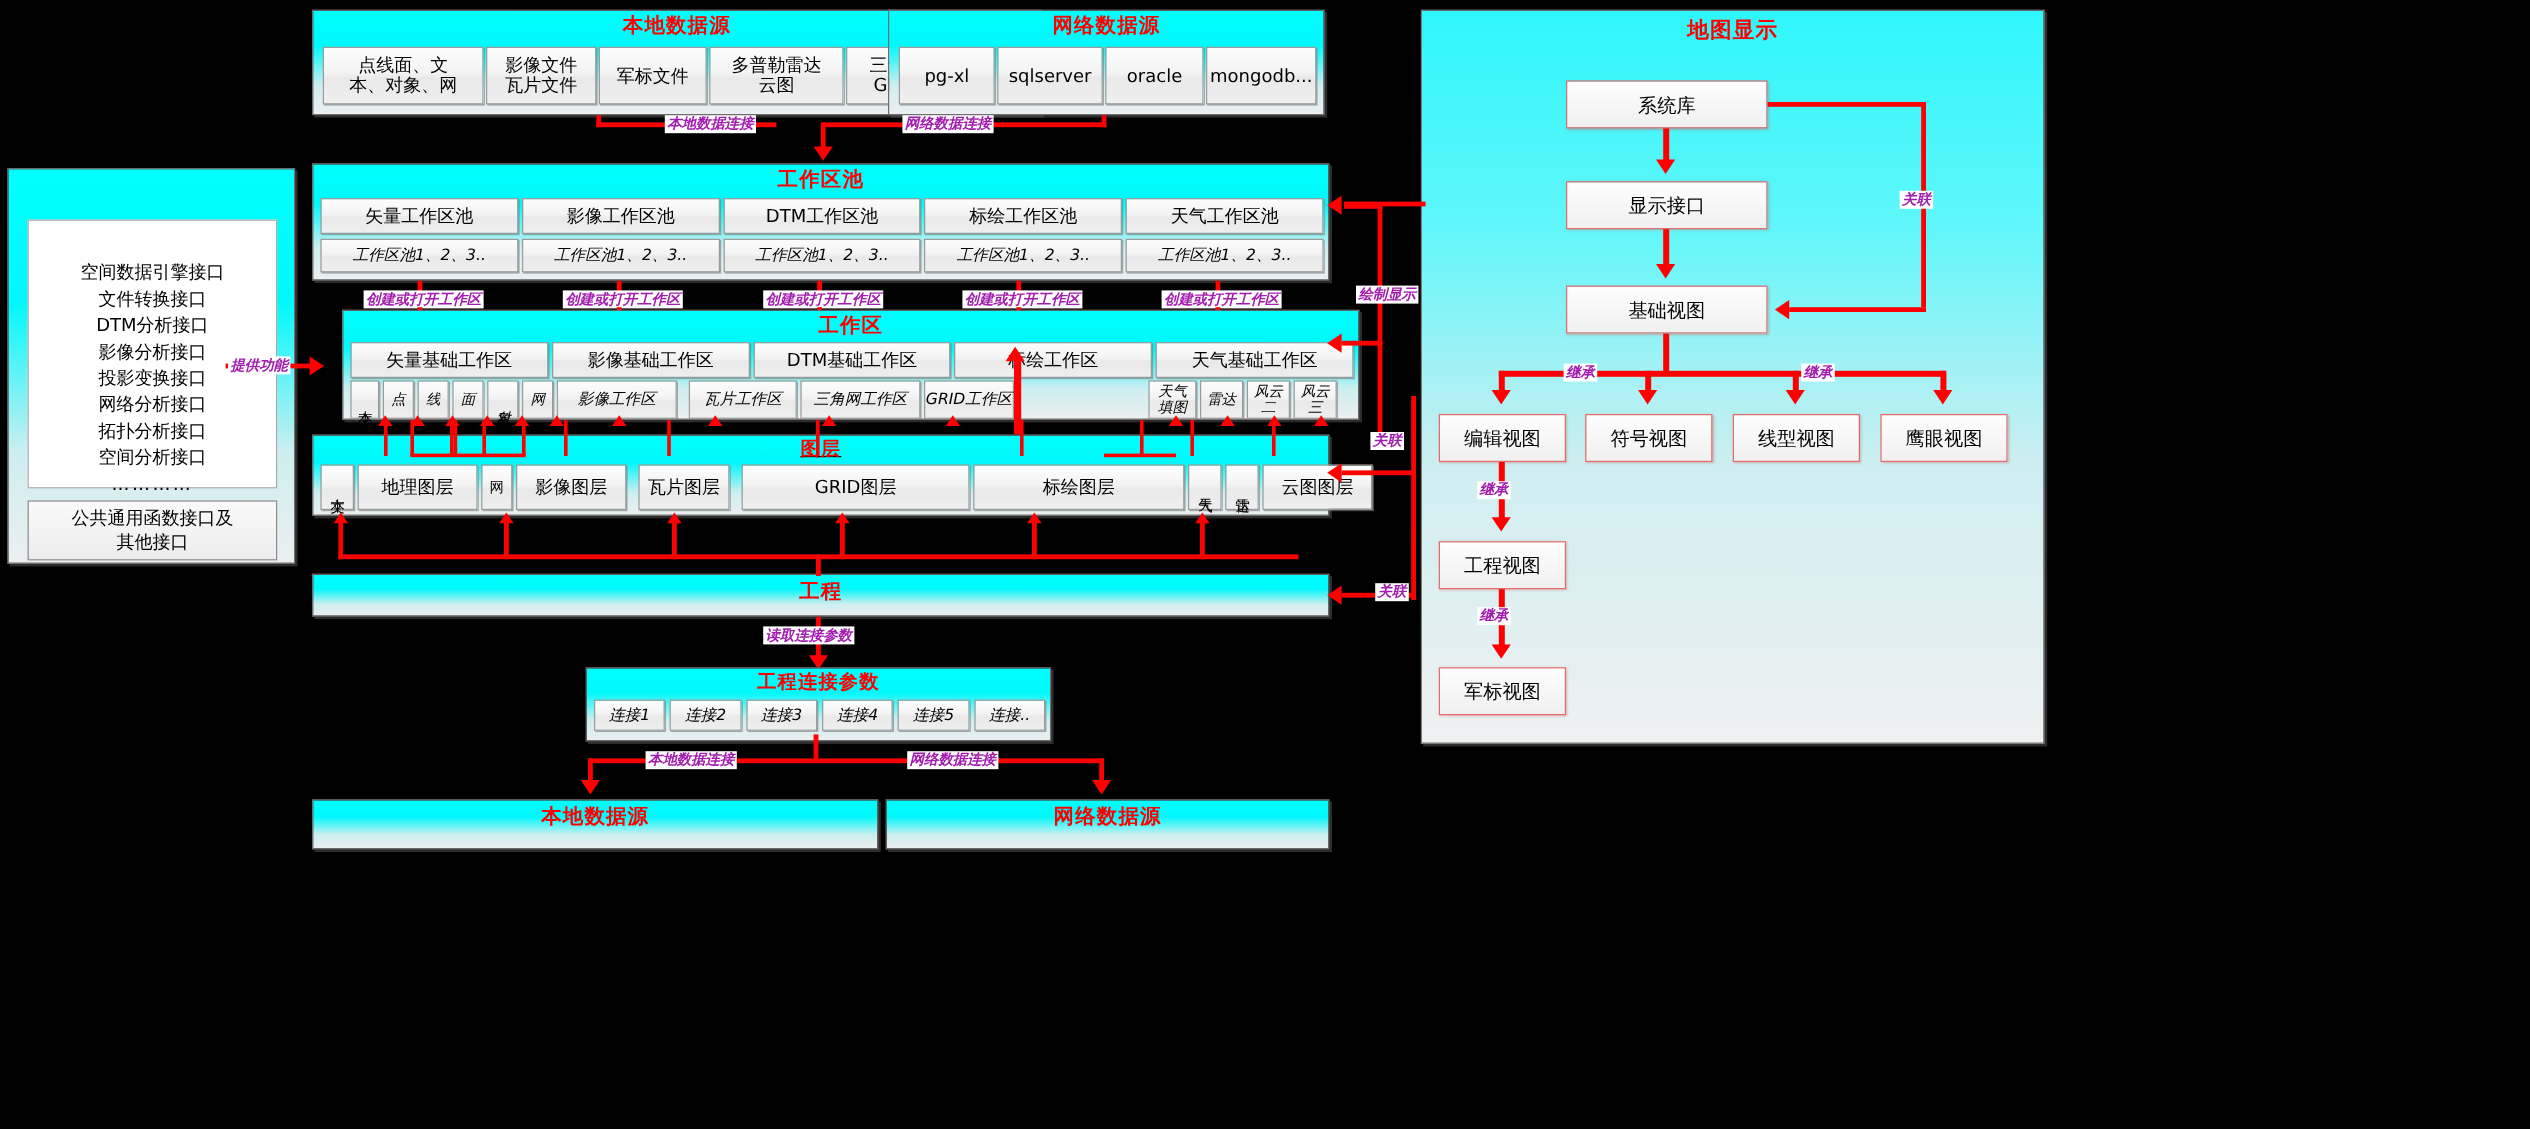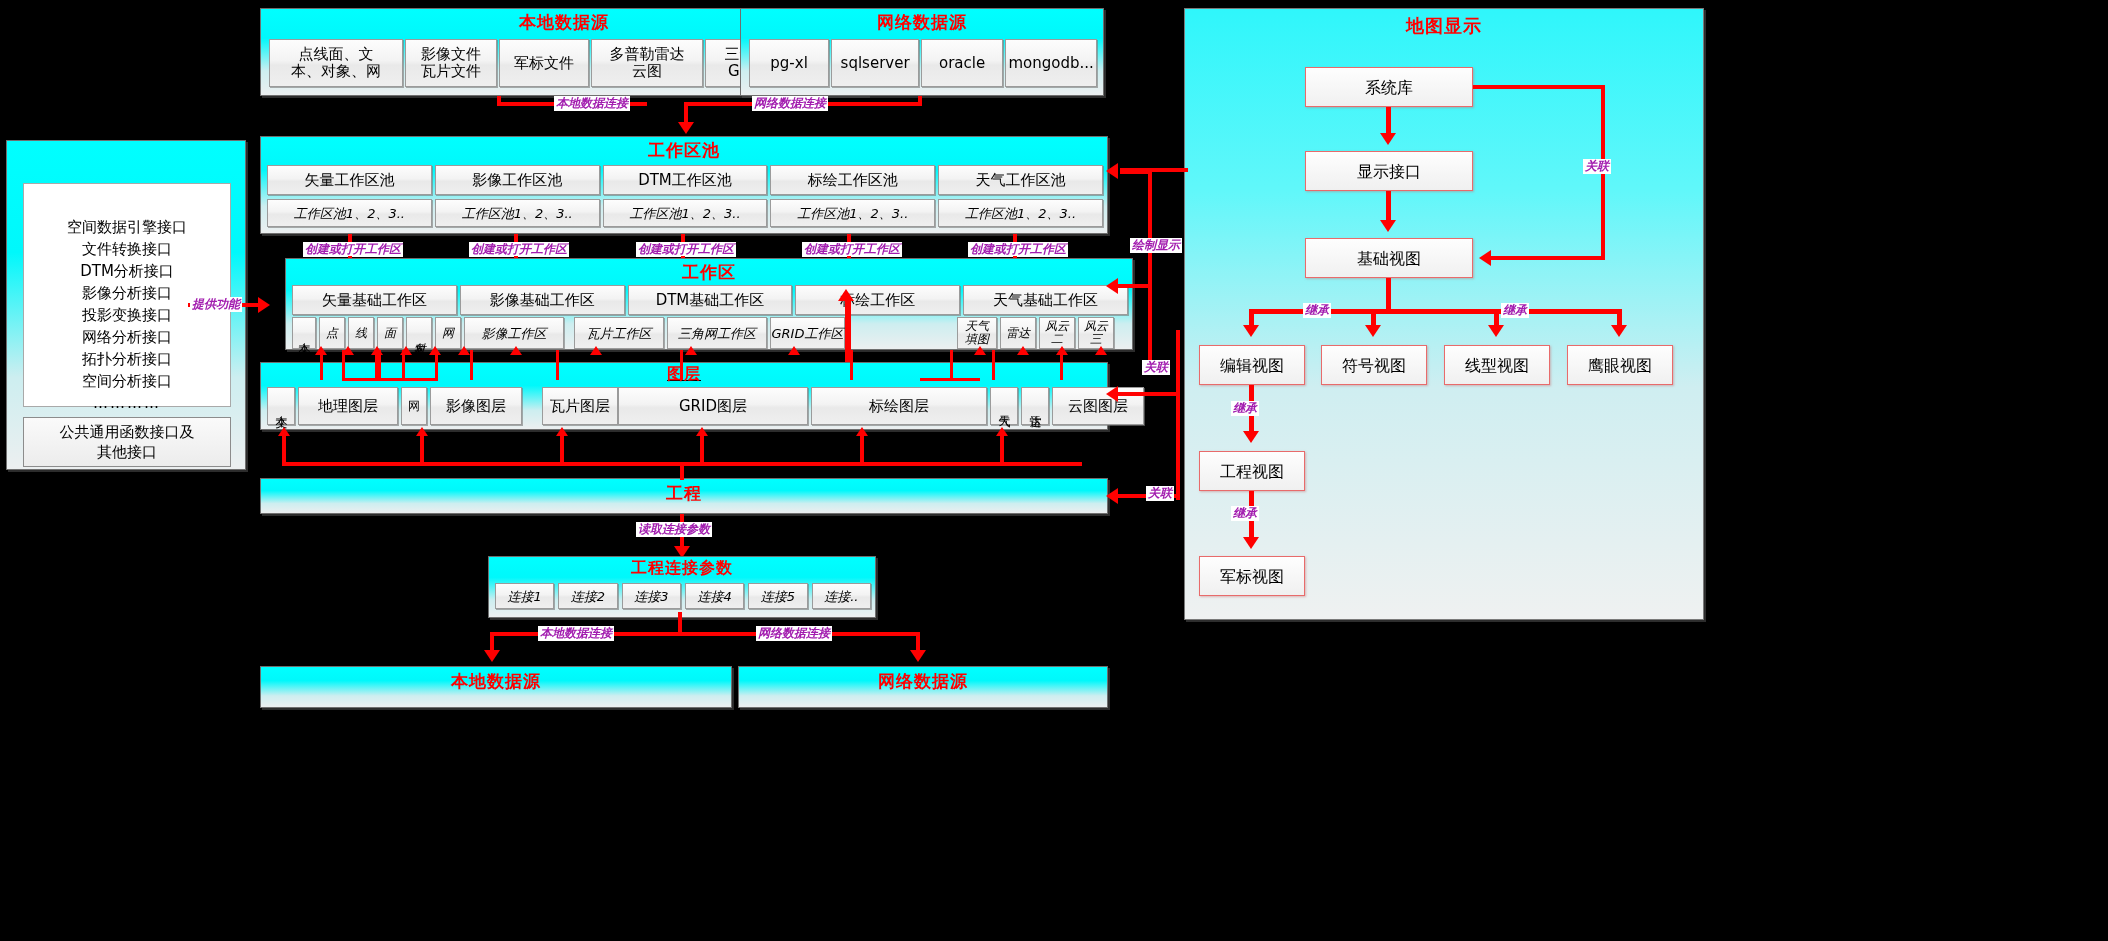--- a/index.html
+++ b/index.html
@@ -201,21 +201,21 @@
   </div>
 </div>
 
 <div class="abs panel" style="left:260px;top:362px;width:848px;height:68px;text-decoration:underline;">
   <div class="panel-title small" style="line-height:22px;">图层</div>
   <div class="abs" style="left:6px;top:24px;width:836px;height:38px;">
     <div class="abs btn vtiny" style="left:0px;top:0px;width:28px;height:38px;">文本</div>
     <div class="abs btn" style="left:31px;top:0px;width:100px;height:38px;">地理图层</div>
     <div class="abs btn tiny" style="left:134px;top:0px;width:26px;height:38px;">网</div>
     <div class="abs btn" style="left:163px;top:0px;width:92px;height:38px;">影像图层</div>
-    <div class="abs btn" style="left:275px;top:0px;width:76px;height:38px;">瓦片图层</div>
+    <div class="abs btn" style="left:265px;top:0px;width:76px;height:38px;">瓦片图层</div>
     <div class="abs btn" style="left:351px;top:0px;width:190px;height:38px;">GRID图层</div>
     <div class="abs btn" style="left:544px;top:0px;width:176px;height:38px;">标绘图层</div>
     <div class="abs btn vtiny" style="left:723px;top:0px;width:28px;height:38px;">天气</div>
     <div class="abs btn vtiny" style="left:754px;top:0px;width:28px;height:38px;">雷达</div>
     <div class="abs btn" style="left:785px;top:0px;width:92px;height:38px;">云图图层</div>
   </div>
 </div>
 
 <div class="abs ln" style="left:320px;top:350px;width:3px;height:30px;"></div>
 <div class="abs ln" style="left:375px;top:350px;width:3px;height:30px;"></div>

